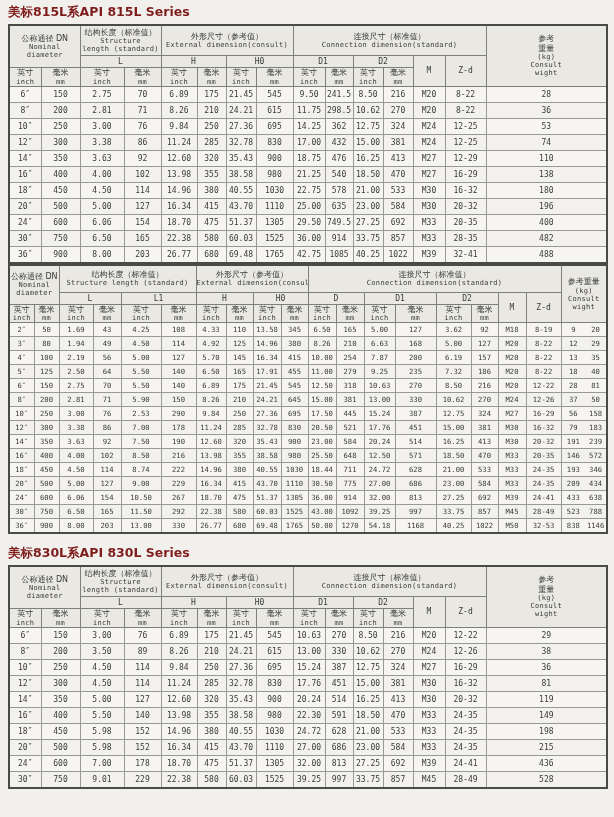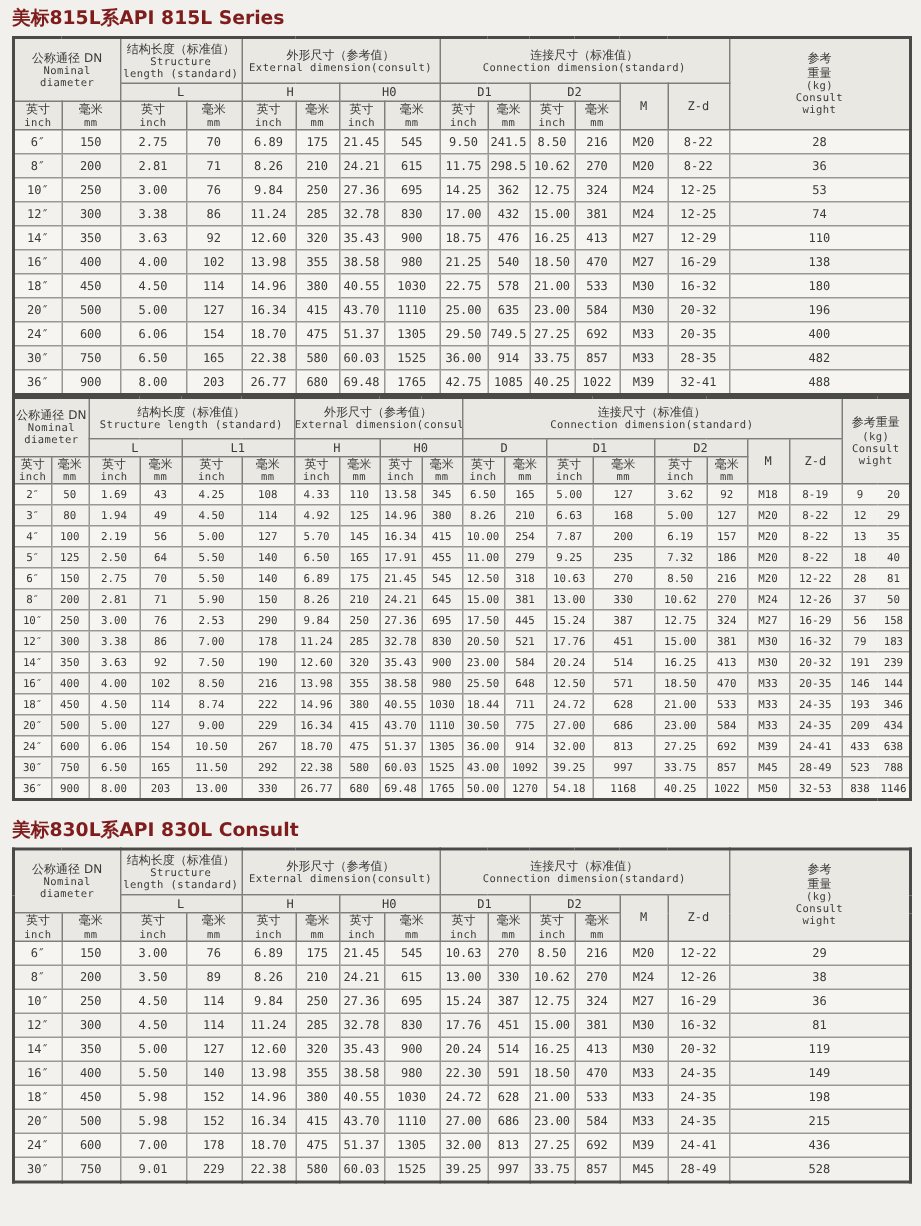--- a/index.html
+++ b/index.html
@@ -668,21 +668,21 @@
           <td>980</td>
           <td>25.50</td>
           <td>648</td>
           <td>12.50</td>
           <td>571</td>
           <td>18.50</td>
           <td>470</td>
           <td>M33</td>
           <td>20-35</td>
           <td>146</td>
-          <td>144</td>
+          <td>572</td>
         </tr>
         <tr>
           <td>18″</td>
           <td>450</td>
           <td>4.50</td>
           <td>114</td>
           <td>8.74</td>
           <td>222</td>
           <td>14.96</td>
           <td>380</td>
@@ -783,21 +783,21 @@
           <td>40.25</td>
           <td>1022</td>
           <td>M50</td>
           <td>32-53</td>
           <td>838</td>
           <td>1146</td>
         </tr>
       </tbody>
   </table>
 
-  <h2 class="tbl-title gap">美标830L系API 830L Consult</h2>
+  <h2 class="tbl-title gap">美标830L系API 830L Series</h2>
   <table class="t3">
     <colgroup>
       <col style="width:32px">
         <col style="width:39px">
         <col style="width:44px">
         <col style="width:37px">
       <col style="width:36px">
         <col style="width:29px">
         <col style="width:30px">
         <col style="width:37px">

